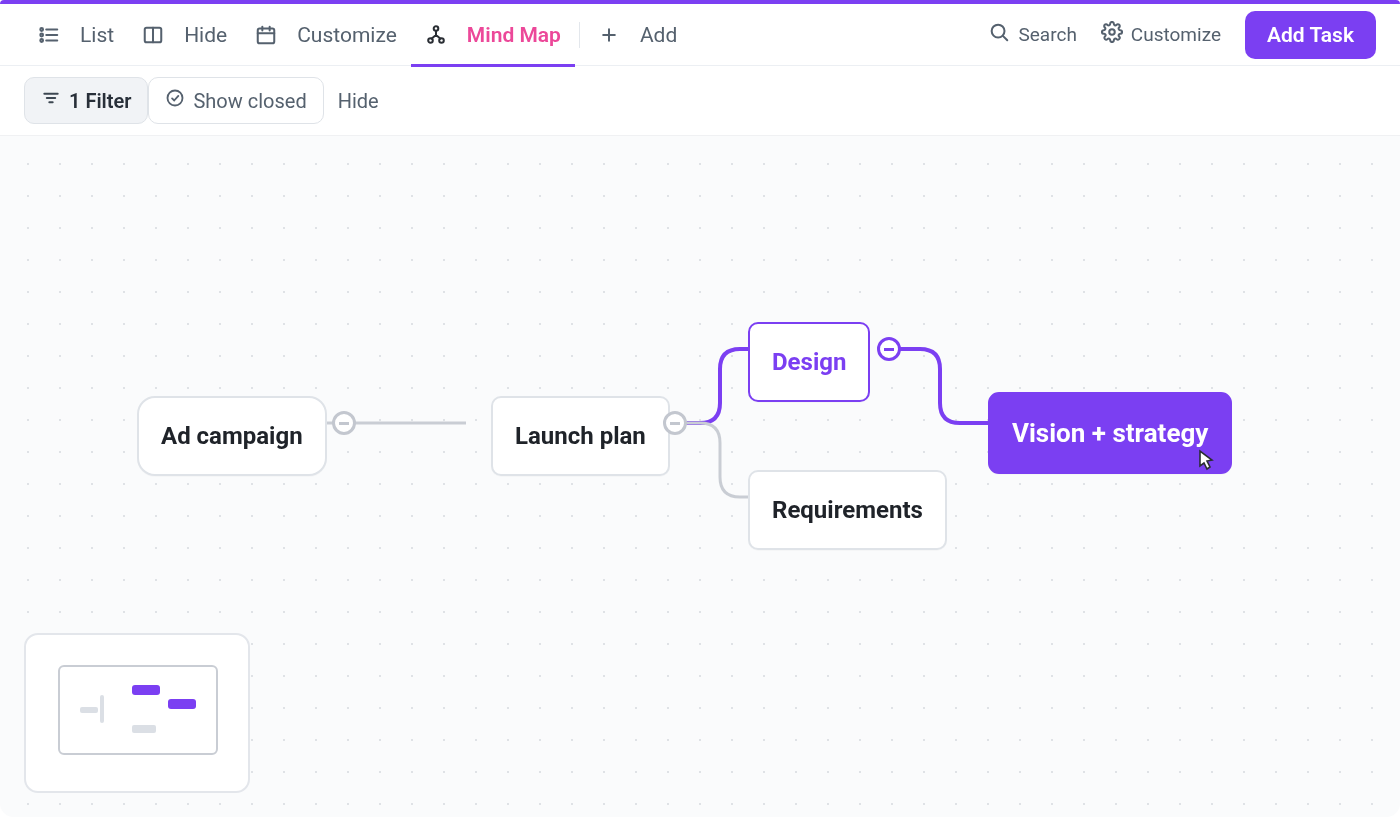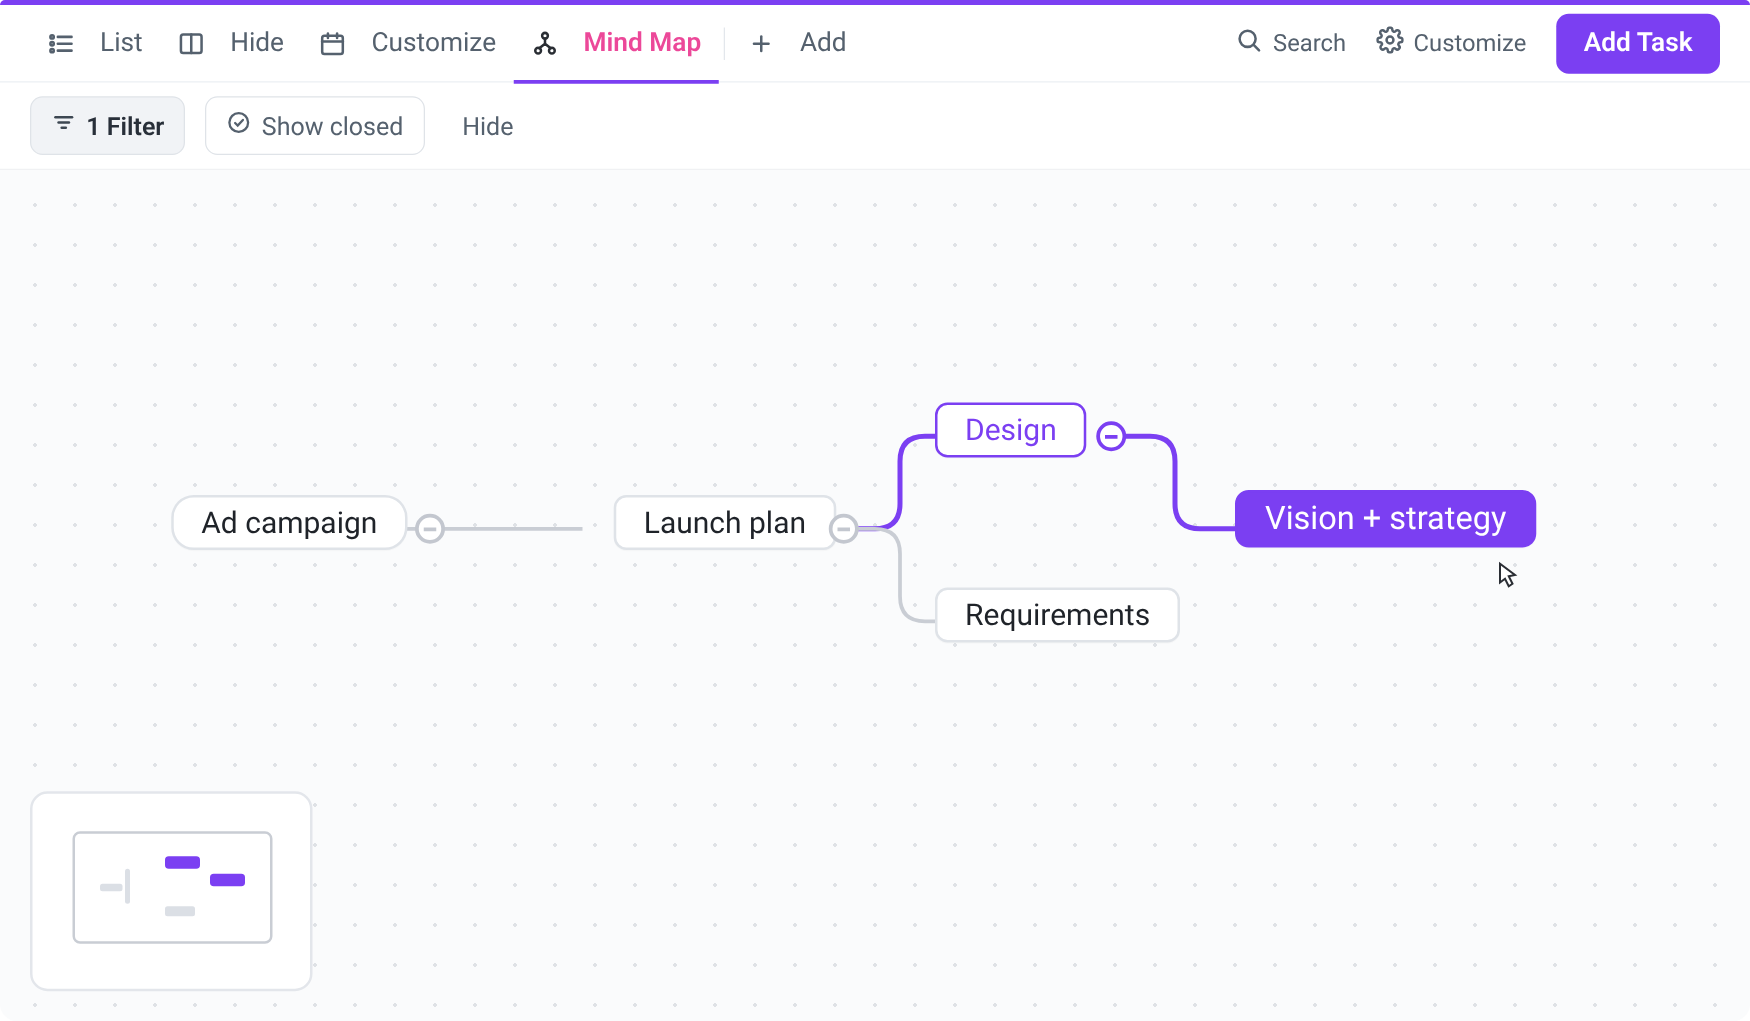--- a/index.html
+++ b/index.html
@@ -85,21 +85,20 @@
     cursor: pointer;
   }
 
   
   .filter-bar {
     position: absolute;
     top: 66px; left: 0; right: 0;
     height: 70px;
     display: flex;
     align-items: center;
-    gap: 16px;
     padding: 0 24px;
     font-size: 20px;
     border-bottom: 1px solid #f0f1f3;
   }
   .chip {
     display: inline-flex;
     align-items: center;
     gap: 8px;
     border: 1px solid #dfe3e8;
     border-radius: 10px;
@@ -138,23 +137,23 @@
   }
 
   .node {
     position: absolute;
     display: inline-flex;
     align-items: center;
     justify-content: center;
     background: #ffffff;
     border: 2px solid #dfe3e8;
     border-radius: 10px;
-    padding: 6px 22px;
+    padding: 24px 22px;
     font-size: 24px;
-    font-weight: 400;
+    font-weight: 700;
     color: #1f2329;
     box-shadow: 0 1px 0 rgba(0,0,0,0.02);
     cursor: pointer;
   }
   .node.design {
     border-color: #7B3FF2;
     color: #7B3FF2;
   }
   .node.selected {
     background: #7B3FF2;

